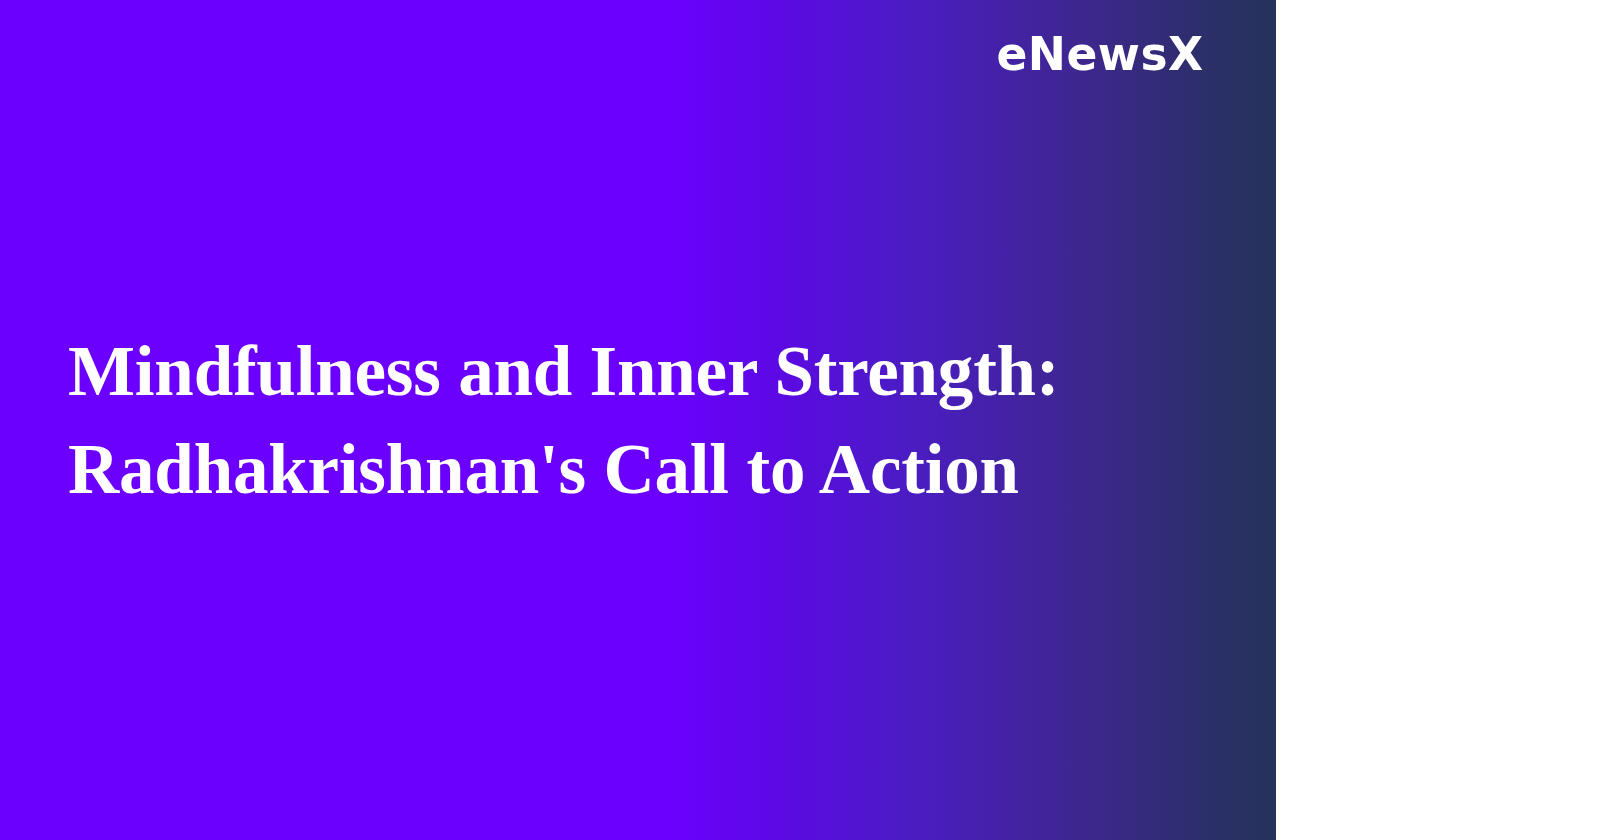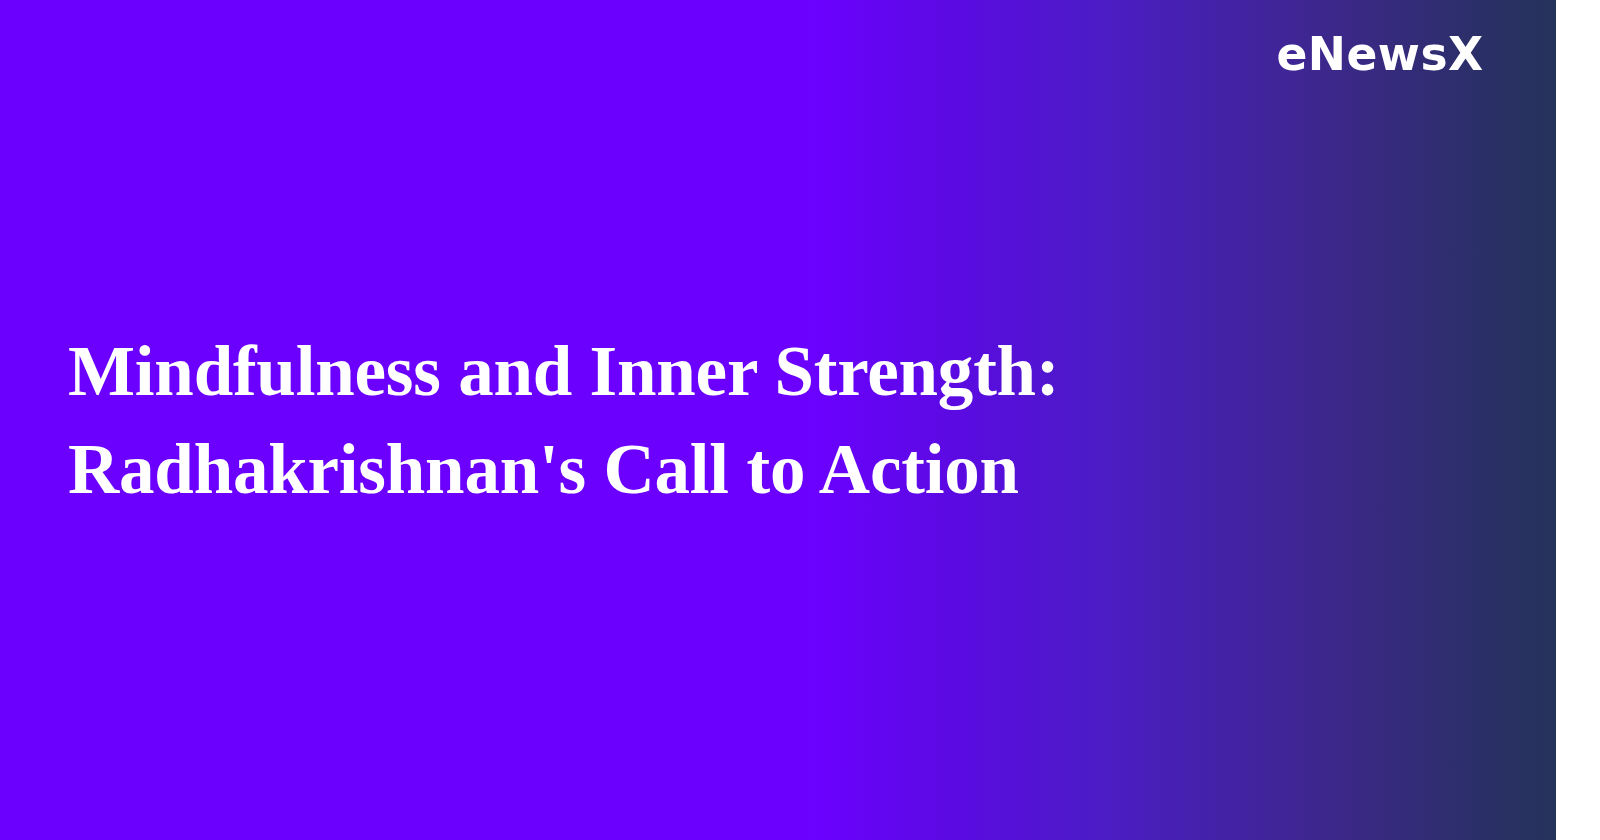--- a/index.html
+++ b/index.html
@@ -4,21 +4,21 @@
 <title>eNewsX Article Banner</title>
 <style>
   html, body {
     margin: 0;
     padding: 0;
     background: #ffffff;
   }
 
   .banner {
     position: relative;
-    width: 1556px;
+    width: 1276px;
     height: 840px;
     overflow: hidden;
     box-sizing: border-box;
     background-color: #6B00FF;
     background-image: linear-gradient(
       90deg,
       #6B00FF 0%,
       #6B00FF 52%,
       #5A0BE0 62%,
       #4B1CC4 71%,

